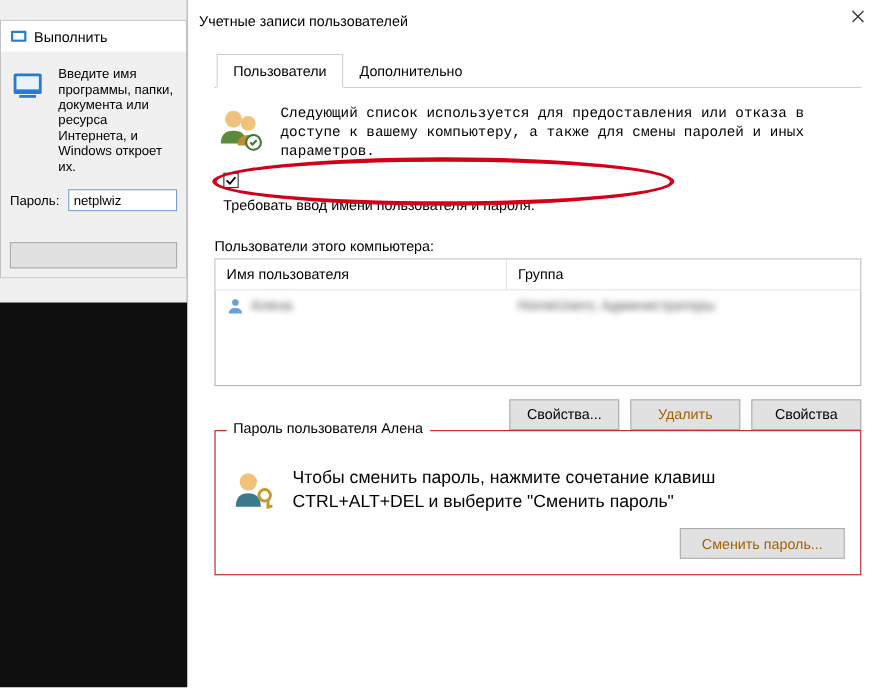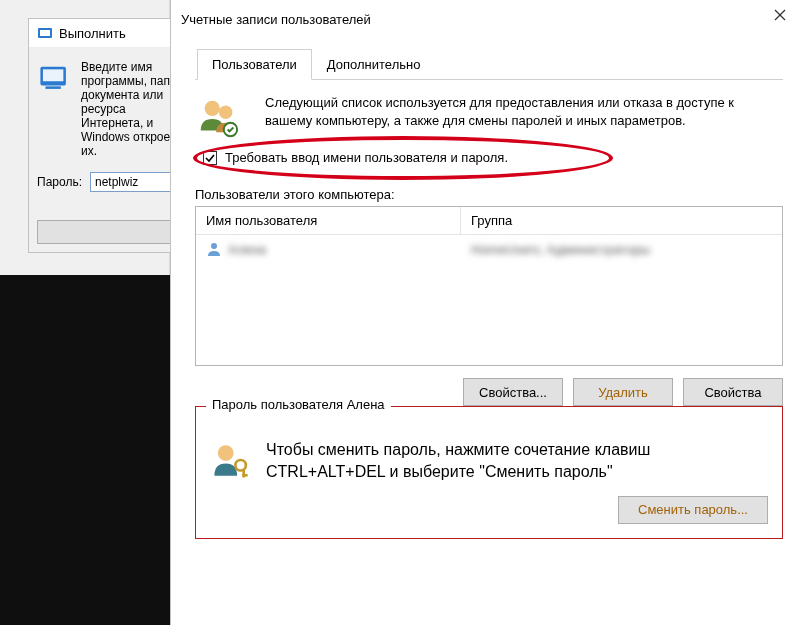--- a/index.html
+++ b/index.html
@@ -23,21 +23,20 @@
     left: 0; top: 0; width: 170px; height: 275px;
     background: #f0f0f0;
     border-right: 1px solid #d8d8d8;
   }
   
   .run-dialog {
     position: absolute;
     left: 0; top: 18px; width: 170px;
     background: #fff;
     border: 1px solid #c0c2c4;
-    margin-left: 28px;
   }
   .run-title {
     background: #fff;
     color: #000;
     padding: 6px 8px;
     font-size: 13px;
     display: flex;
     align-items: center;
     gap: 6px;
     border-bottom: 1px solid #eee;
@@ -100,49 +99,50 @@
     position: relative;
     top: 1px;
     cursor: default;
   }
   .tab.active {
     border: 1px solid #d0d0d0;
     border-bottom: 1px solid #fff;
     background: #fff;
   }
   .info-row {
-    display: flex; gap: 24px; margin-top: 14px;
+    display: flex; gap: 14px; margin-top: 14px; font-family: Liberation Mono, monospace;
   }
   .users-icon { width: 46px; height: 46px; flex: none; }
   .info-text { font-size: 13px; line-height: 1.35; }
   .checkbox-row {
-    display: flex; align-items: flex-end; gap: 8px;
+    display: flex; align-items: flex-start; gap: 8px;
     margin-top: 10px; margin-left: 8px;
     position: relative;
+    flex-direction: column;
   }
   .checkbox {
     width: 14px; height: 14px;
     border: 1px solid #333;
     display: flex; align-items: center; justify-content: center;
     font-size: 11px; line-height: 1;
     background: #fff;
   }
   .ring {
     position: absolute;
     left: -10px; top: -14px;
     width: 420px; height: 44px;
     border: 4px solid #d4001a;
     border-radius: 50%;
     pointer-events: none;
   }
   .list-label { margin-top: 22px; font-size: 13px; }
   .user-list {
     border: 1px solid #b5b5b5;
     margin-top: 4px;
-    height: 160px;
+    height: 116px;
     background: #fff;
   }
   .list-header {
     display: flex;
     border-bottom: 1px solid #e4e4e4;
     font-size: 13px;
     background: #fff;
   }
   .col {
     padding: 6px 10px;

